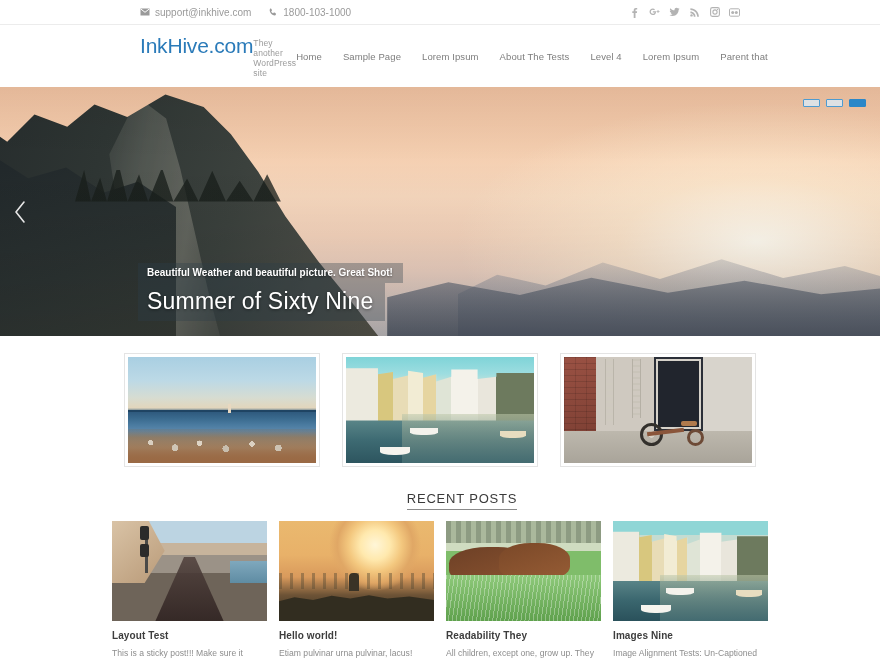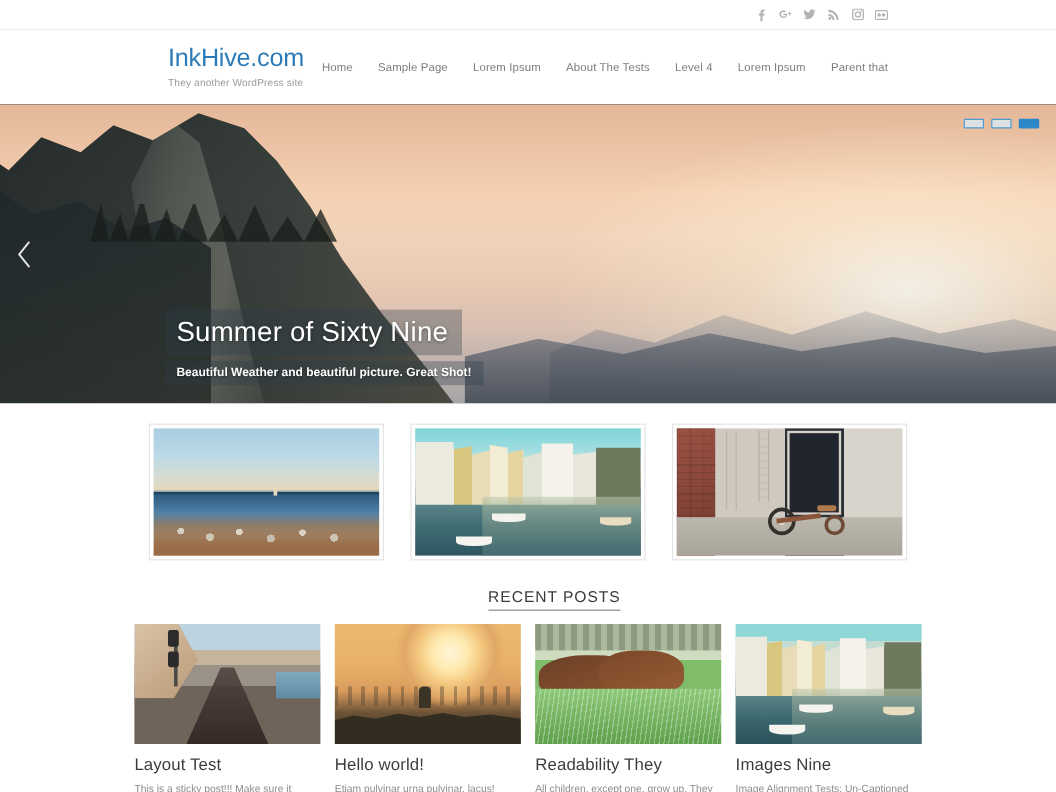--- a/index.html
+++ b/index.html
@@ -31,21 +31,21 @@
                 width:11px; height:11px; color:#b3b3b3; }
   .social svg{ display:block; }
 
   
   .header{
     height:62px;
     display:flex; align-items:center;
     padding:0 140px;
     background:#fff;
   }
-  .brand{ display:flex; flex-direction:column; justify-content:center; }
+  .brand{ display:flex; flex-direction:row; justify-content:center; }
   .brand-title{
     font-size:21px; color:#2b7bb9; letter-spacing:-.2px;
     line-height:1.05; font-weight:400;
   }
   .brand-tagline{
     font-size:8.5px; color:#9b9b9b; margin-top:3px; letter-spacing:.1px;
   }
   .nav{ margin-left:auto; display:flex; align-items:center; gap:21px; }
   .nav-item{
     font-size:9.5px; color:#7d7d7d; white-space:nowrap; cursor:pointer;
@@ -292,21 +292,21 @@
   .posts{
     display:flex; justify-content:center; gap:12px;
     padding:0 0 6px;
   }
   .post{ width:155px; cursor:pointer; }
   .post-thumb{
     width:155px; height:100px; overflow:hidden; position:relative;
     background:#ddd;
   }
   .post-title{
-    font-size:14px; font-weight:normal; color:#3d3d3d;
+    font-size:10px; font-weight:bold; color:#3d3d3d;
     margin:9px 0 5px; letter-spacing:.1px;
   }
   .post-excerpt{
     font-size:8.6px; color:#8d8d8d; line-height:1.65;
   }
 
   
   .t-rail{
     background:linear-gradient(to bottom, #bcd4e2 0 22%, #c7b49c 22% 34%, #9b9287 34% 52%, #6e6459 52% 100%);
   }
@@ -388,20 +388,39 @@
 
   
   .t-canal{
     background:linear-gradient(to bottom, #8fd6d6 0 14%, #c4dcd2 14% 26%, #d6cdb4 26% 34%, #5f8a8c 56%, #3a666e 80%, #2a515b 100%);
   }
 </style>
 </head>
 <body>
 
 <div class="topbar">
+  <div class="topbar-left">
+    <a class="tb-item" href="#" style="text-decoration:none;color:inherit;">
+      <span>
+        <svg width="10" height="8" viewBox="0 0 10 8">
+            <rect x="0.5" y="0.5" width="9" height="7" fill="#9a9a9a"></rect>
+            <path d="M0.8 1L5 4.3 9.2 1" stroke="#fff" stroke-width="1" fill="none"></path>
+          </svg>
+      </span>
+      <span>support@inkhive.com</span>
+    </a>
+    <a class="tb-item" href="#" style="text-decoration:none;color:inherit;">
+      <span>
+        <svg width="9" height="9" viewBox="0 0 9 9">
+            <path d="M1.3 0.6c.5 0 .9.1 1.1.5l.5 1c.2.4 0 .7-.3.9l-.4.3c.3.9 1.1 1.7 2 2l.3-.4c.2-.3.5-.5.9-.3l1 .5c.4.2.5.6.5 1.1 0 .8-.7 1.3-1.4 1.2C3.1 7 1.9 5.8 1.1 4 .6 2.9.5 1.7 1.3.6z" fill="#9a9a9a"></path>
+          </svg>
+      </span>
+      <span>1800-103-1000</span>
+    </a>
+  </div>
   <div class="topbar-spacer"></div>
   <div class="social">
     <span>
       <svg width="7" height="11" viewBox="0 0 7 11">
           <path d="M4.5 11V6h1.4l.2-1.7H4.5V3.3c0-.5.1-.8.8-.8h.9V1C6 1 5.5.9 4.9.9c-1.3 0-2.2.8-2.2 2.3v1.1H1.3V6h1.4v5z" fill="#b3b3b3"></path>
         </svg>
     </span>
     <span>
       <svg width="12" height="10" viewBox="0 0 12 10">
           <path d="M4.2 4.3v1.2h2c-.1.5-.6 1.5-2 1.5-1.2 0-2.2-1-2.2-2.2S3 2.6 4.2 2.6c.7 0 1.1.3 1.4.5l.9-.9C5.9 1.6 5.1 1.3 4.2 1.3 2.2 1.3.6 2.9.6 4.8s1.6 3.5 3.6 3.5c2 0 3.4-1.4 3.4-3.4 0-.2 0-.4-.1-.6z" fill="#b3b3b3"></path>
@@ -470,22 +489,22 @@
     </svg>
   </div>
 
   <div class="hero-dots">
     <span class="dot"></span>
     <span class="dot"></span>
     <span class="dot active"></span>
   </div>
 
   <div class="hero-caption">
+    <div><span class="hero-sub">Beautiful Weather and beautiful picture. Great Shot!</span></div>
     <div><span class="hero-title">Summer of Sixty Nine</span></div>
-    <div><span class="hero-sub">Beautiful Weather and beautiful picture. Great Shot!</span></div>
   </div>
 </div>
 
 <div class="featured">
   <div class="feat-card">
     <div class="feat-img img-coast">
       <div class="coast-lh"></div>
     </div>
   </div>
   <div class="feat-card">

